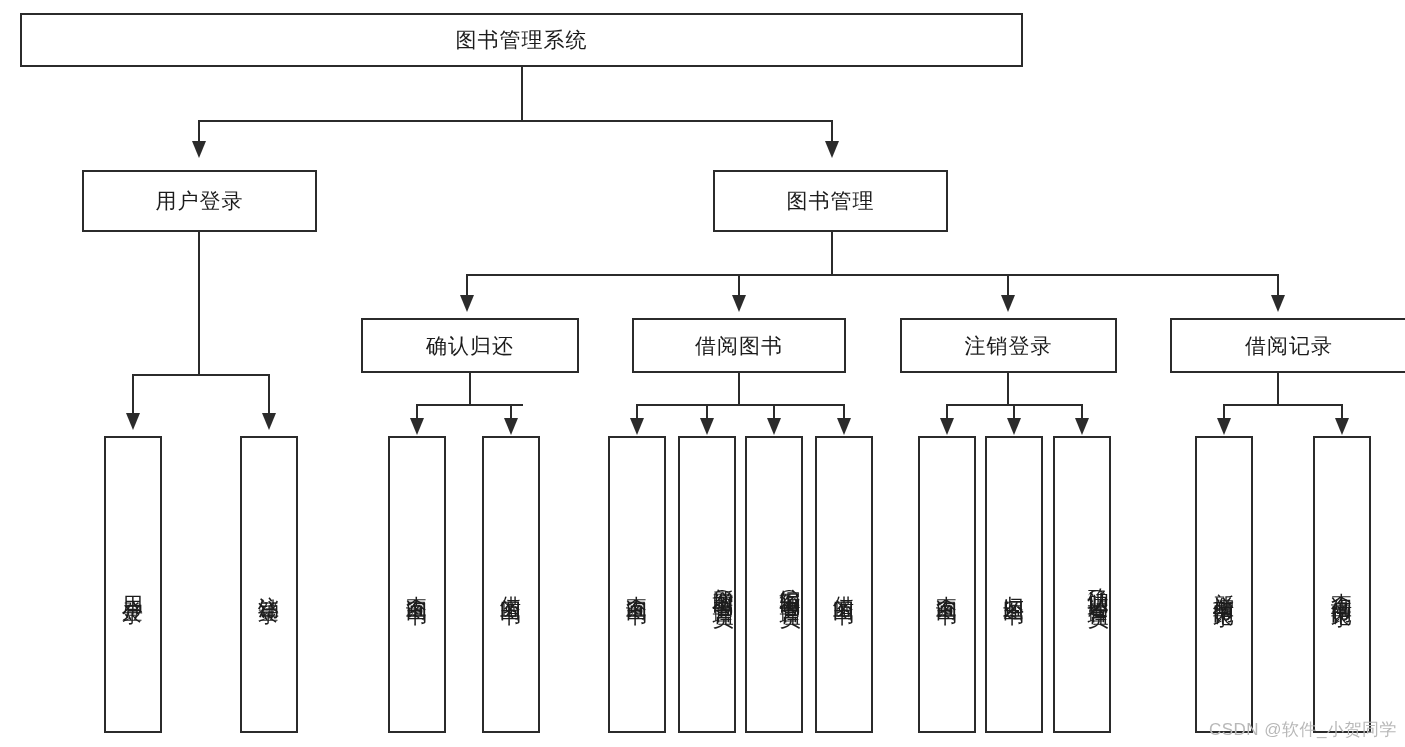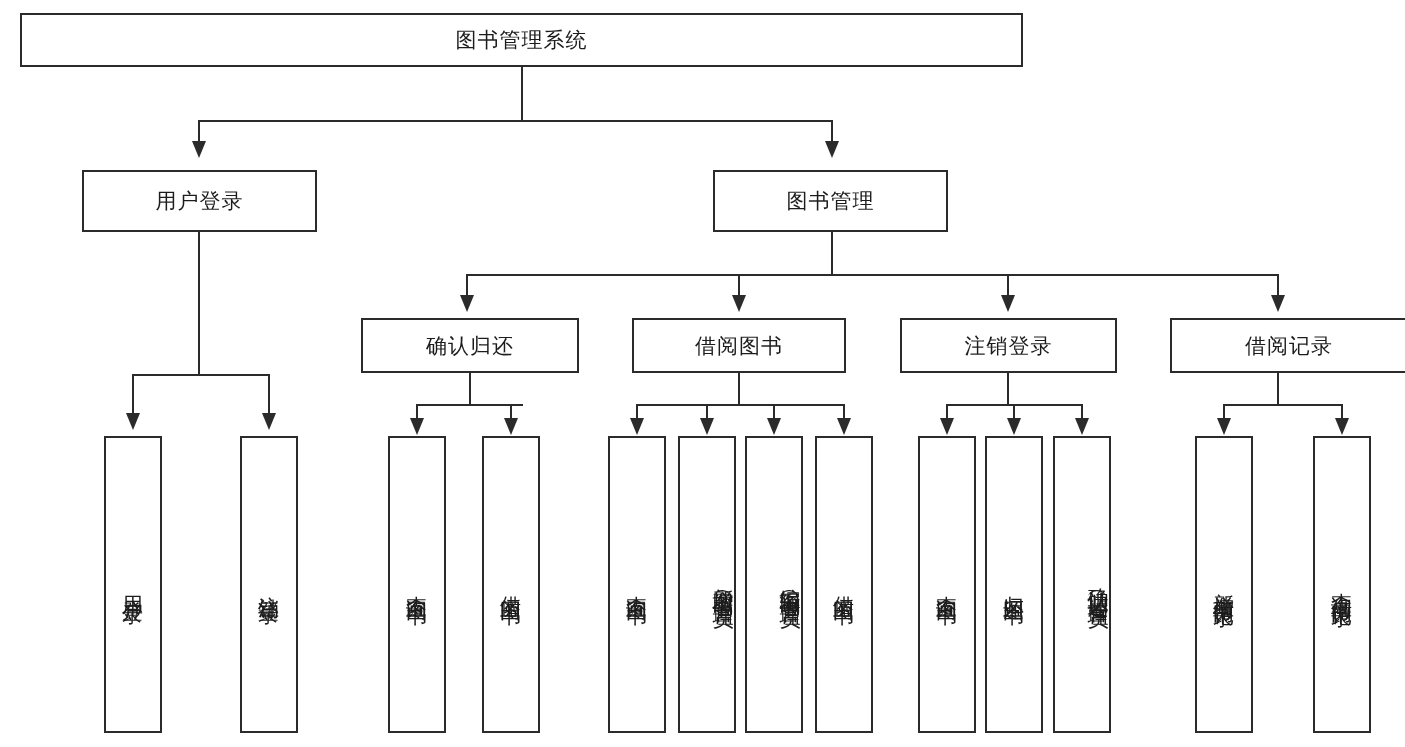--- a/index.html
+++ b/index.html
@@ -194,14 +194,15 @@
     <span>确认归还（管理员）</span>
   </div>
 
   <div class="node vert centered" style="left:1195px; top:436px; width:58px; height:297px;">
     <span>新增借阅记录</span>
   </div>
   <div class="node vert centered" style="left:1313px; top:436px; width:58px; height:297px;">
     <span>查询借阅记录</span>
   </div>
 
+  <div id="watermark">CSDN @软件_小贺同学</div>
 
 </div>
 
 </body></html>

